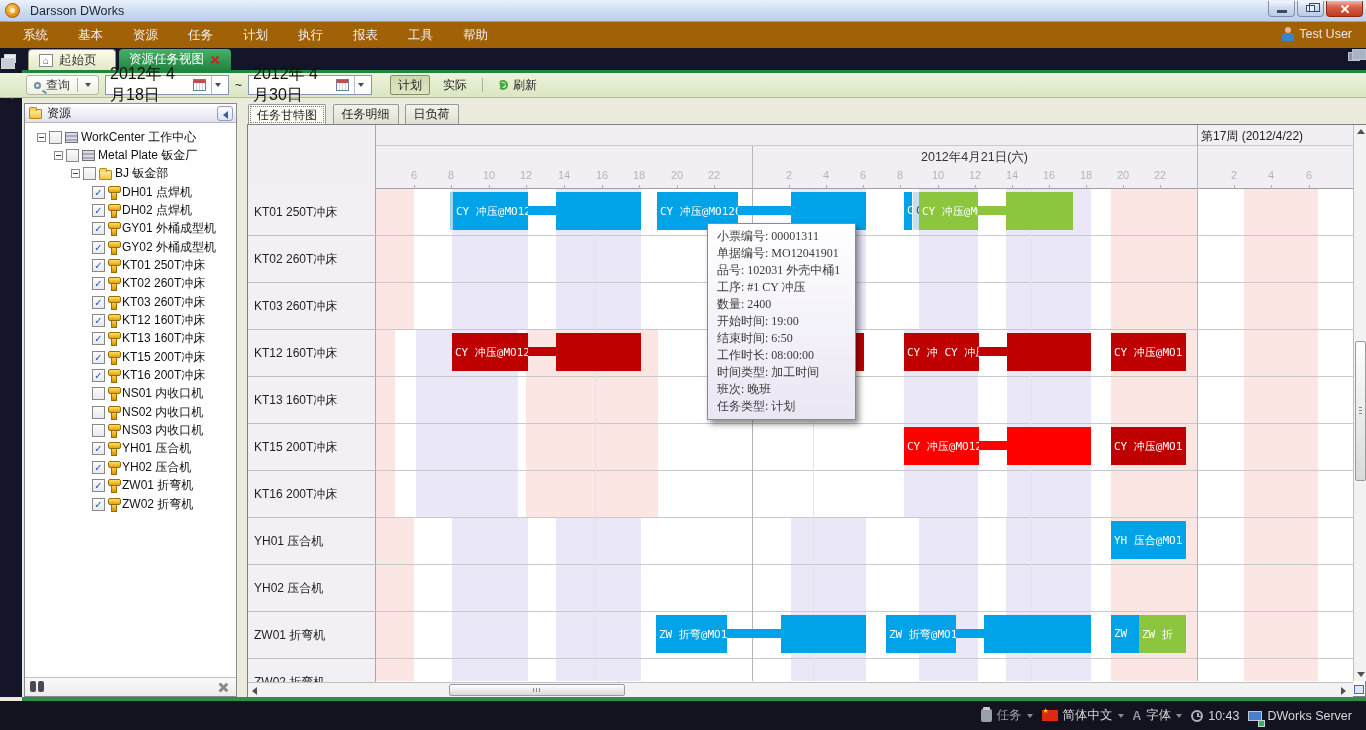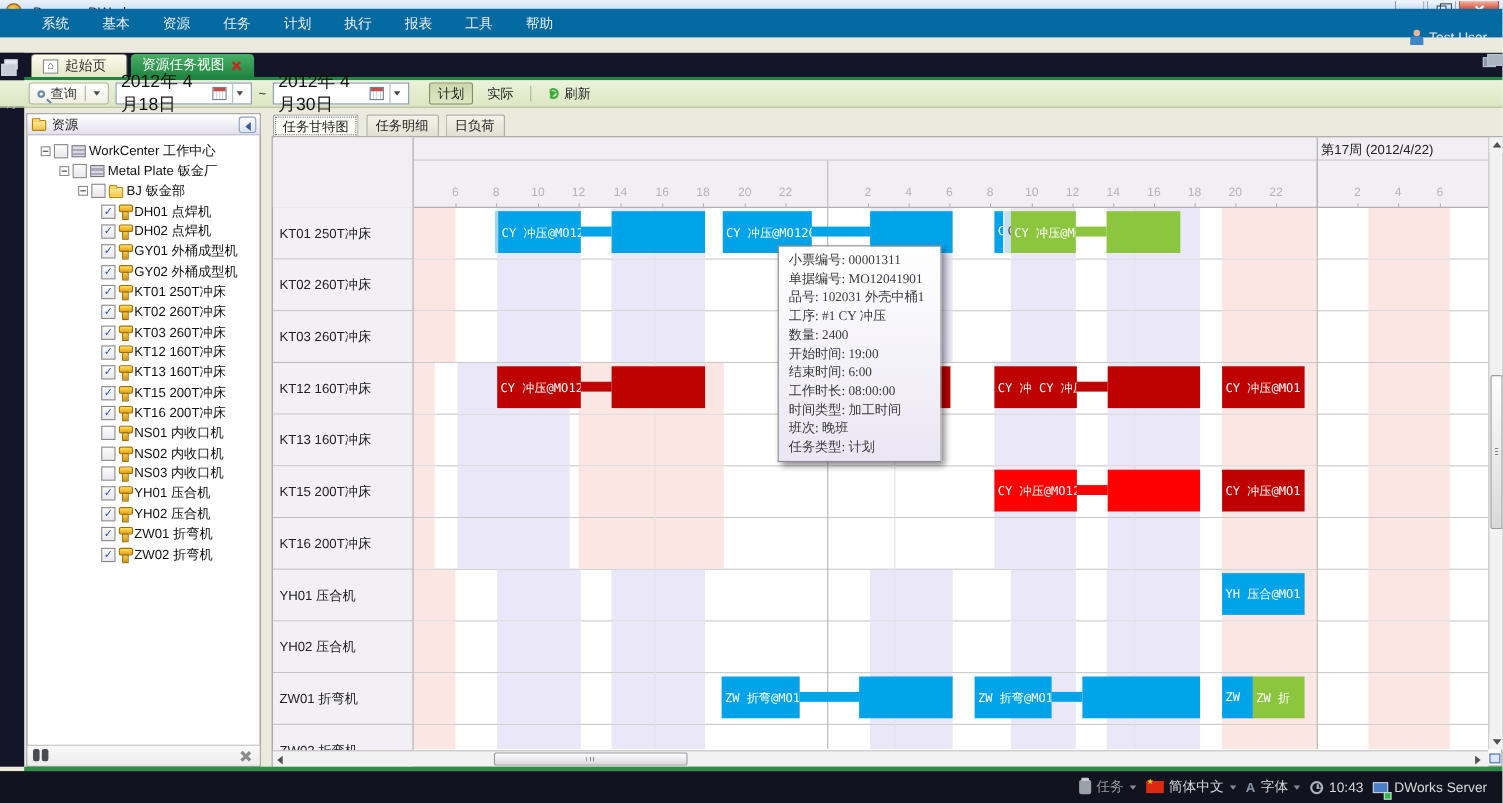--- a/index.html
+++ b/index.html
@@ -16,21 +16,21 @@
   .winbtn.min { left:1268px; width:27px; } .winbtn.res { left:1297px; width:27px; }
   .winbtn.close { left:1326px; width:37px; background:linear-gradient(#f2b5a4,#d9614a 40%,#c03a20); border-color:#8c2a18; }
   .minglyph { position:absolute; left:8px; top:9px; width:10px; height:3px; background:#3a4a64; }
   .resglyph { position:absolute; left:8px; top:4px; width:9px; height:7px; border:1px solid #3a4a64; background:#e8f0fa; }
   .resglyph::after { content:""; position:absolute; left:2px; top:-3px; width:9px; height:7px; border:1px solid #3a4a64; }
   .xglyph { position:absolute; left:13px; top:3px; width:10px; height:10px; }
   .xglyph::before,.xglyph::after { content:""; position:absolute; left:4px; top:0; width:2.4px; height:10px; background:#fff; }
   .xglyph::before { transform:rotate(45deg);} .xglyph::after { transform:rotate(-45deg);}
 
   
-  #menubar { left:0; top:8px; width:1366px; height:26px; background:#0369a1; display:flex; align-items:center; padding-left:23px; }
+  #menubar { left:0; top:22px; width:1366px; height:26px; background:#a16207; display:flex; align-items:center; padding-left:8px; }
   .menu-item { color:#f0f0f2; padding:4px 15px; font-size:12.5px; cursor:default; }
   #user-box { position:absolute; right:14px; top:27px; color:#e8e8ee; font-size:12.5px; display:flex; align-items:center; gap:5px; }
   .person-icon { width:12px; height:14px; position:relative; }
   .person-icon::before { content:""; position:absolute; left:3px; top:0; width:6px; height:6px; border-radius:50%; background:#e8b890; }
   .person-icon::after { content:""; position:absolute; left:0; top:6px; width:12px; height:8px; border-radius:3px 3px 0 0; background:#3d85c8; }
 
   
   #tabstrip { left:0; top:48px; width:1366px; height:22px; background:#15152a; }
   #greenline { left:0; top:70px; width:1366px; height:3px; background:#1f8540; }
   .doctab { position:absolute; top:1px; height:21px; border-radius:4px 4px 0 0; display:flex; align-items:center; gap:6px; padding:0 10px; font-size:12.5px; }
@@ -364,20 +364,21 @@
       <div class="hour-label" style="left: 188px; top: 44px; position: absolute;">14</div>
       <div class="tick" style="left: 188px;"></div>
       <div class="hour-label" style="left: 226px; top: 44px; position: absolute;">16</div>
       <div class="tick" style="left: 226px;"></div>
       <div class="hour-label" style="left: 263px; top: 44px; position: absolute;">18</div>
       <div class="tick" style="left: 263px;"></div>
       <div class="hour-label" style="left: 301px; top: 44px; position: absolute;">20</div>
       <div class="tick" style="left: 301px;"></div>
       <div class="hour-label" style="left: 338px; top: 44px; position: absolute;">22</div>
       <div class="tick" style="left: 338px;"></div>
+      <div class="abs" style="left: 376px; top: 24px; width: 445px; text-align: center; font-size: 12.5px; color: rgb(51, 51, 51);">2012年4月21日(六)</div>
       <div class="abs" style="left: 376px; top: 21px; width: 1px; height: 43px; background: rgb(184, 184, 184);"></div>
       <div class="hour-label" style="left: 413px; top: 44px; position: absolute;">2</div>
       <div class="tick" style="left: 413px;"></div>
       <div class="hour-label" style="left: 450px; top: 44px; position: absolute;">4</div>
       <div class="tick" style="left: 450px;"></div>
       <div class="hour-label" style="left: 487px; top: 44px; position: absolute;">6</div>
       <div class="tick" style="left: 487px;"></div>
       <div class="hour-label" style="left: 524px; top: 44px; position: absolute;">8</div>
       <div class="tick" style="left: 524px;"></div>
       <div class="hour-label" style="left: 562px; top: 44px; position: absolute;">10</div>
@@ -580,21 +581,21 @@
     <div class="corner-btn" style="left: 1106px; top: 560px;"></div>
   </div>
 
 <div id="tooltip" class="abs">
     <div>小票编号: 00001311</div>
     <div>单据编号: MO12041901</div>
     <div>品号: 102031 外壳中桶1</div>
     <div>工序: #1  CY 冲压</div>
     <div>数量: 2400</div>
     <div>开始时间: 19:00</div>
-    <div>结束时间: 6:00</div>
+    <div>结束时间: 6:50</div>
     <div>工作时长: 08:00:00</div>
     <div>时间类型: 加工时间</div>
     <div>班次: 晚班</div>
     <div>任务类型: 计划</div>
   </div>
 
 <div id="bottom-green" class="abs"></div>
 <div id="statusbar" class="abs">
     <div class="st-item st-dim">
       <div class="clip-icon"></div>

